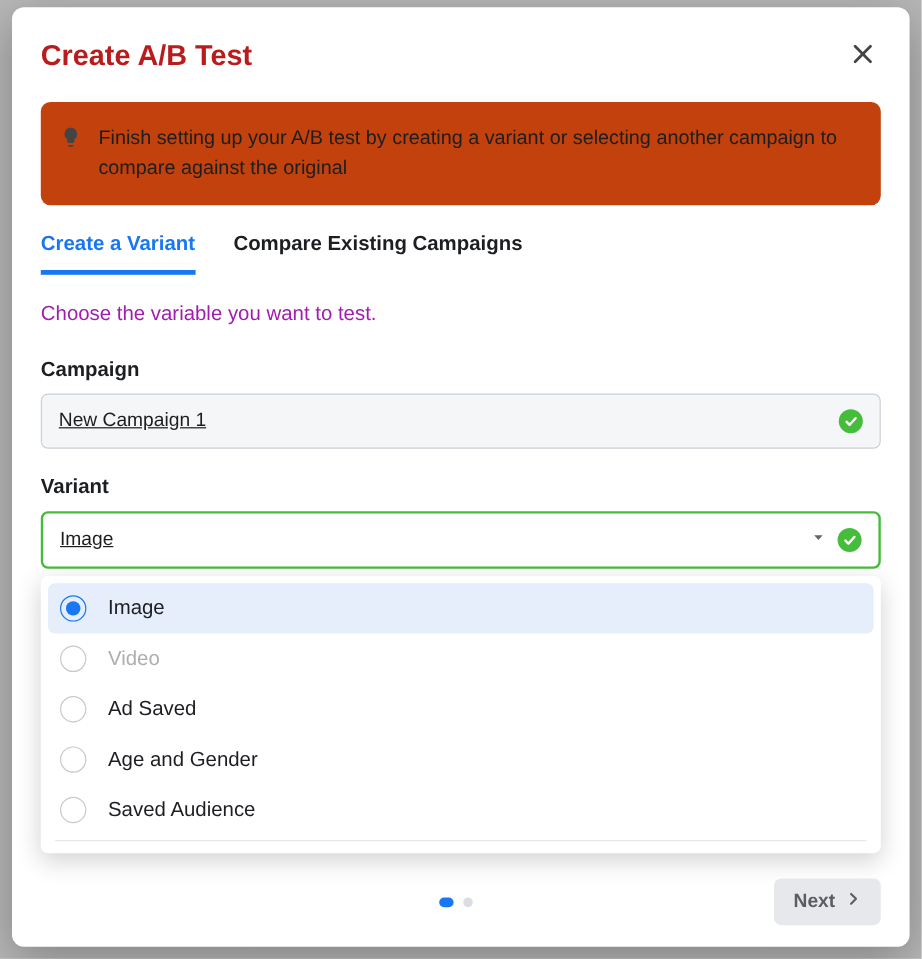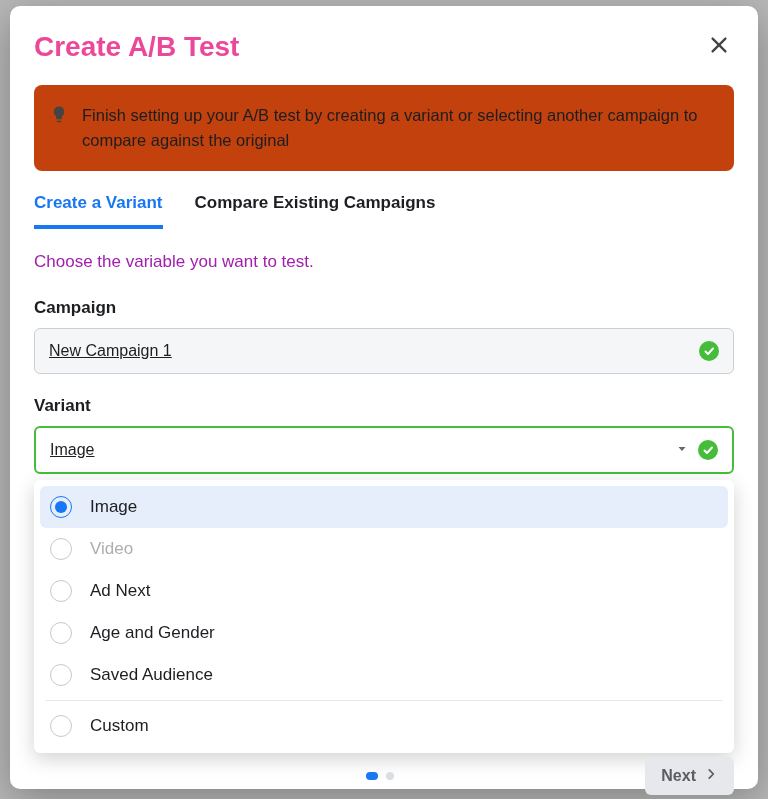--- a/index.html
+++ b/index.html
@@ -24,23 +24,23 @@
       display: flex;
       flex-direction: column;
     }
     .modal-header {
       display: flex;
       justify-content: space-between;
       align-items: center;
       margin-bottom: 22px;
     }
     .modal-title {
-      font-size: 28px;
+      font-size: 24px;
       font-weight: 700;
-      color: #ec4899;
+      color: #b91c1c;
     }
     .close-btn {
       background: none;
       border: none;
       cursor: pointer;
       color: #444;
       padding: 4px;
       display: flex;
       align-items: center;
       justify-content: center;
@@ -276,35 +276,31 @@
       <div class="dropdown-option selected">
         <span class="radio checked"></span>
         <span>Image</span>
       </div>
       <div class="dropdown-option disabled">
         <span class="radio"></span>
         <span>Video</span>
       </div>
       <div class="dropdown-option">
         <span class="radio"></span>
-        <span>Ad Next</span>
+        <span>Ad Saved</span>
       </div>
       <div class="dropdown-option">
         <span class="radio"></span>
         <span>Age and Gender</span>
       </div>
       <div class="dropdown-option">
         <span class="radio"></span>
         <span>Saved Audience</span>
       </div>
       <div class="divider"></div>
-      <div class="dropdown-option">
-        <span class="radio"></span>
-        <span>Custom</span>
-      </div>
     </div>
   </div>
 
   <div class="footer">
     <div></div>
     <div class="pager">
       <span class="pager-dot active"></span>
       <span class="pager-dot"></span>
     </div>
     <button class="next-btn">

